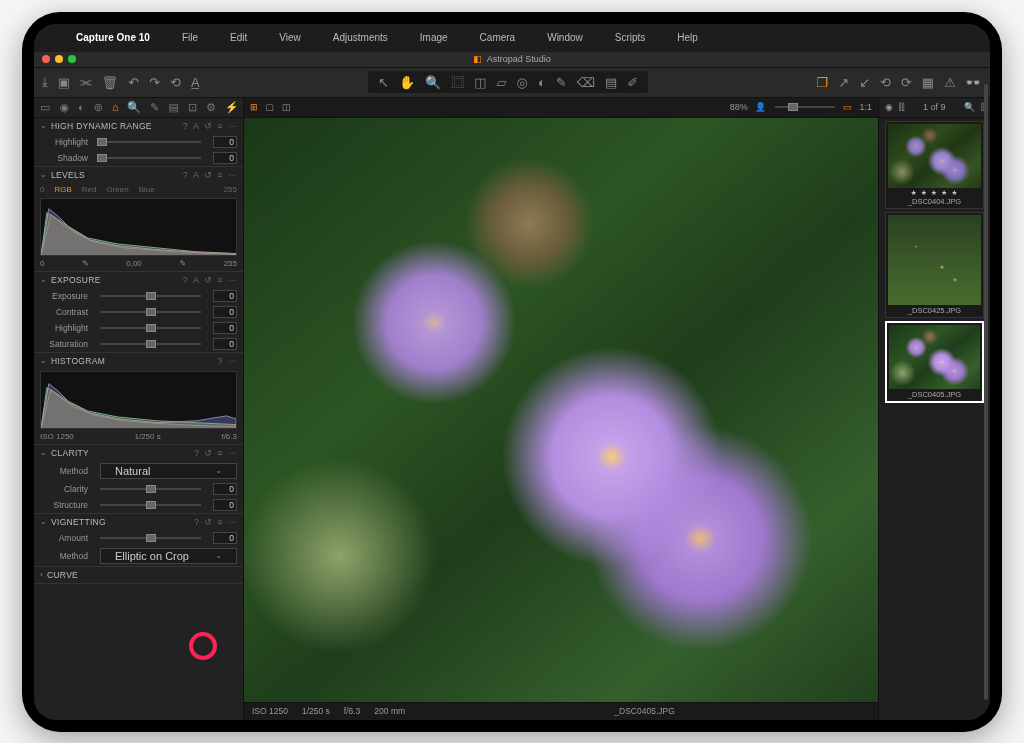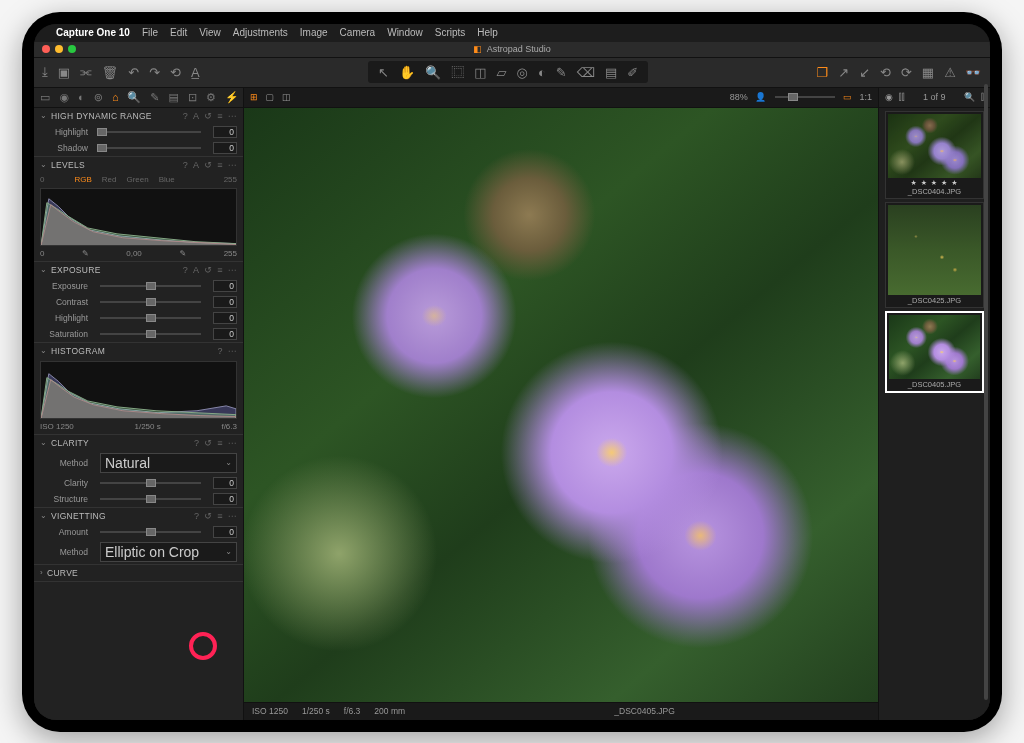--- a/index.html
+++ b/index.html
@@ -1,19 +1,19 @@
 <!DOCTYPE html>
 <html><head>
 <meta charset="utf-8">
 <style>
   * { margin:0; padding:0; box-sizing:border-box; font-family: -apple-system, "Helvetica Neue", Arial, sans-serif; }
   body { background:#f5f5f5; display:flex; align-items:center; justify-content:center; height:743px; width:1024px; overflow:hidden; }
   .tablet { width:980px; height:720px; background:#000; border-radius:38px; padding:12px; box-shadow:0 8px 30px rgba(0,0,0,.35); position:relative; }
   .screen { width:100%; height:100%; background:#1a1a1a; border-radius:22px; overflow:hidden; display:flex; flex-direction:column; position:relative; }
-  .menubar { height:18px; background:rgba(30,30,30,.9); display:flex; align-items:center; gap:12px; padding:0 10px; font-size:10px; color:#bbb; }
+  .menubar { height:28px; background:rgba(30,30,30,.9); display:flex; align-items:center; gap:32px; padding:0 10px; font-size:10px; color:#bbb; }
   .menubar .apple { font-size:11px; }
   .menubar .app { color:#fff; font-weight:600; }
   .menubar span { cursor:default; }
   .titlebar { height:16px; background:#2b2b2b; display:flex; align-items:center; justify-content:space-between; padding:0 8px; font-size:9px; color:#aaa; border-bottom:1px solid #111; }
   .traffic { display:flex; gap:5px; }
   .traffic b { width:8px; height:8px; border-radius:50%; display:block; }
   .tred { background:#ff5f57; } .tyel { background:#febc2e; } .tgrn { background:#28c840; }
   .titlebar .mid { position:absolute; left:50%; transform:translateX(-50%); display:flex; gap:5px; align-items:center; }
   .toolbar { height:30px; background:#2a2a2a; display:flex; align-items:center; padding:0 8px; border-bottom:1px solid #111; }
   .toolbar .grp { display:flex; gap:10px; align-items:center; }
@@ -35,22 +35,22 @@
   .row { display:flex; align-items:center; padding:2px 6px; gap:12px; }
   .row label { width:48px; text-align:right; color:#999; font-size:8.5px; }
   .slider { flex:1; height:10px; position:relative; }
   .track { position:absolute; top:50%; left:0; right:0; height:2px; background:#444; transform:translateY(-50%); }
   .thumb { position:absolute; top:50%; width:10px; height:8px; background:#666; border:1px solid #888; transform:translate(-50%,-50%); }
   .val { width:24px; text-align:right; color:#ccc; font-size:8.5px; border:1px solid #444; background:#1a1a1a; padding:0 2px; }
   .histogram { height:58px; margin:2px 6px; background:#111; border:1px solid #333; position:relative; overflow:hidden; }
   .histaxis { display:flex; justify-content:space-between; padding:1px 6px 3px; font-size:8px; color:#888; align-items:center; }
   .channels { display:flex; gap:10px; padding:2px 6px; font-size:8px; }
   .channels span { color:#666; cursor:pointer; }
-  .channels .act { color:#ff8c1a;margin-left:20px; }
-  .dropdown { flex:1; background:#1a1a1a; border:1px solid #444; padding:1px 4px; font-size:14px; color:#ccc; display:flex; justify-content:space-between; align-items:center; cursor:pointer; }
+  .channels .act { color:#ff8c1a; }
+  .dropdown { flex:1; background:#1a1a1a; border:1px solid #444; padding:1px 14px; font-size:11px; color:#ccc; display:flex; justify-content:space-between; align-items:center; cursor:pointer; }
   .dropdown::after { content:"⌄"; color:#888; font-size:8px; }
   .blankfill { flex:1; position:relative; }
   .cursor-ring { position:absolute; width:28px; height:28px; border:4px solid #ff2255; border-radius:50%; left:155px; bottom:60px; }
   
   .viewer { flex:1; display:flex; flex-direction:column; background:#1a1a1a; min-width:0; }
   .vtop { height:20px; display:flex; align-items:center; justify-content:space-between; padding:0 6px; border-bottom:1px solid #111; font-size:9px; color:#999; }
   .vtop .l, .vtop .r { display:flex; gap:8px; align-items:center; }
   .vtop .act { color:#ff8c1a; }
   .vimg { flex:1; position:relative; overflow:hidden; }
   .vstatus { height:18px; background:#1a1a1a; border-top:1px solid #111; display:flex; gap:14px; align-items:center; padding:0 8px; font-size:8.5px; color:#999; }

